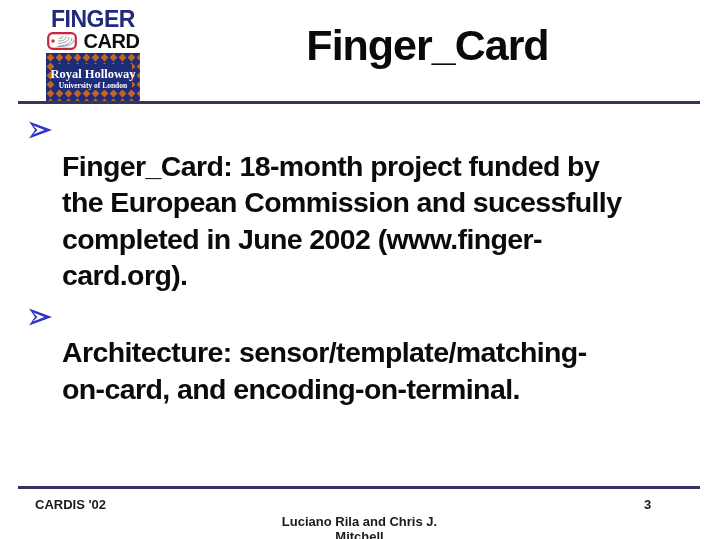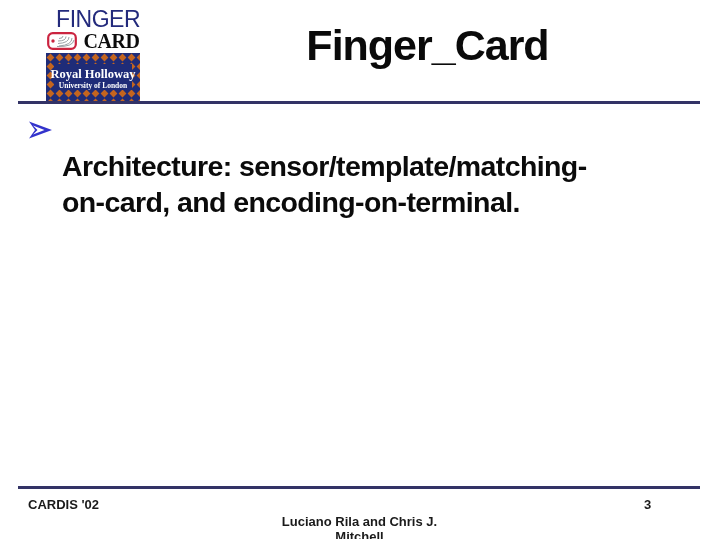--- a/index.html
+++ b/index.html
@@ -3,33 +3,33 @@
 <meta charset="utf-8">
 <style>
   html,body{margin:0;padding:0;background:#888;}
   .slide{
     position:relative;width:719px;height:539px;background:#ffffff;
     overflow:hidden;font-family:"Liberation Sans","DejaVu Sans",sans-serif;
     margin:0 auto;
   }
   
   .logo-block{position:absolute;left:46px;top:7px;width:94px;text-align:center;}
-  .finger-line{font-weight:400;font-size:23px;letter-spacing:-0.5px;color:#232A7C;line-height:24px;text-align:right;}
-  .card-line{display:flex;align-items:center;justify-content:center;gap:7px;line-height:20px;font-family:Liberation Serif, serif;}
+  .finger-line{font-weight:700;font-size:23px;letter-spacing:-0.5px;color:#232A7C;line-height:24px;}
+  .card-line{display:flex;align-items:center;justify-content:center;gap:7px;line-height:20px;}
   .card-line .card-word{font-weight:700;font-size:20px;letter-spacing:-0.5px;color:#0c0c0c;}
   .rh-logo{margin-top:2px;display:block;}
   .page-title{
     position:absolute;left:140px;right:4px;top:20px;text-align:center;
     font-size:43px;font-weight:700;color:#0a0a0a;letter-spacing:-1px;line-height:50px;
   }
   .rule{position:absolute;left:18px;width:682px;height:3px;background:#333366;z-index:1;}
   .rule-top{top:101px;}
   .rule-bottom{top:486px;}
   
-  .footer-left{position:absolute;left:28px;top:497px;font-size:13px;font-weight:700;color:#1a1a1a;z-index:1;}
+  .footer-left{position:absolute;left:35px;top:497px;font-size:13px;font-weight:700;color:#1a1a1a;z-index:1;}
   .footer-center{
     position:absolute;left:0;right:0;top:514px;text-align:center;
     font-size:13px;font-weight:700;color:#1a1a1a;line-height:15px;white-space:pre-line;z-index:1;
   }
   .footer-page{position:absolute;left:644px;top:497px;font-size:13px;font-weight:700;color:#1a1a1a;z-index:1;}
   
   .content{position:absolute;left:28px;top:111px;width:688px;z-index:3;}
   .bullet{
     position:relative;padding-left:34px;margin:0 0 4px 0;
     font-size:28.5px;font-weight:700;line-height:36.5px;letter-spacing:-0.6px;
@@ -80,20 +80,28 @@
   <div class="rule rule-top"></div>
   <div class="rule rule-bottom"></div>
 
   <div class="footer-left">CARDIS '02</div>
   <div class="footer-center">Luciano Rila and Chris J.
 Mitchell</div>
   <div class="footer-page">3</div>
 
   <div class="content">
 
+    <div class="bullet">
+      <svg class="arrow" width="26" height="22" viewBox="0 0 26 22">
+        <path d="M1,2.5 L24,11 L1,19.5 L7,11 Z  M5,6.5 L16.5,11 L5,15.5 L9.5,11 Z" fill="#3333CC" fill-rule="evenodd"></path>
+      </svg><span>Finger_Card: 18-month project funded by
+the European Commission and sucessfully
+completed in June 2002 (www.finger-
+card.org).</span>
+    </div>
 
 
     <div class="bullet">
       <svg class="arrow" width="26" height="22" viewBox="0 0 26 22">
         <path d="M1,2.5 L24,11 L1,19.5 L7,11 Z  M5,6.5 L16.5,11 L5,15.5 L9.5,11 Z" fill="#3333CC" fill-rule="evenodd"></path>
       </svg><span>Architecture: sensor/template/matching-
 on-card, and encoding-on-terminal.</span>
     </div>
 
   </div>

